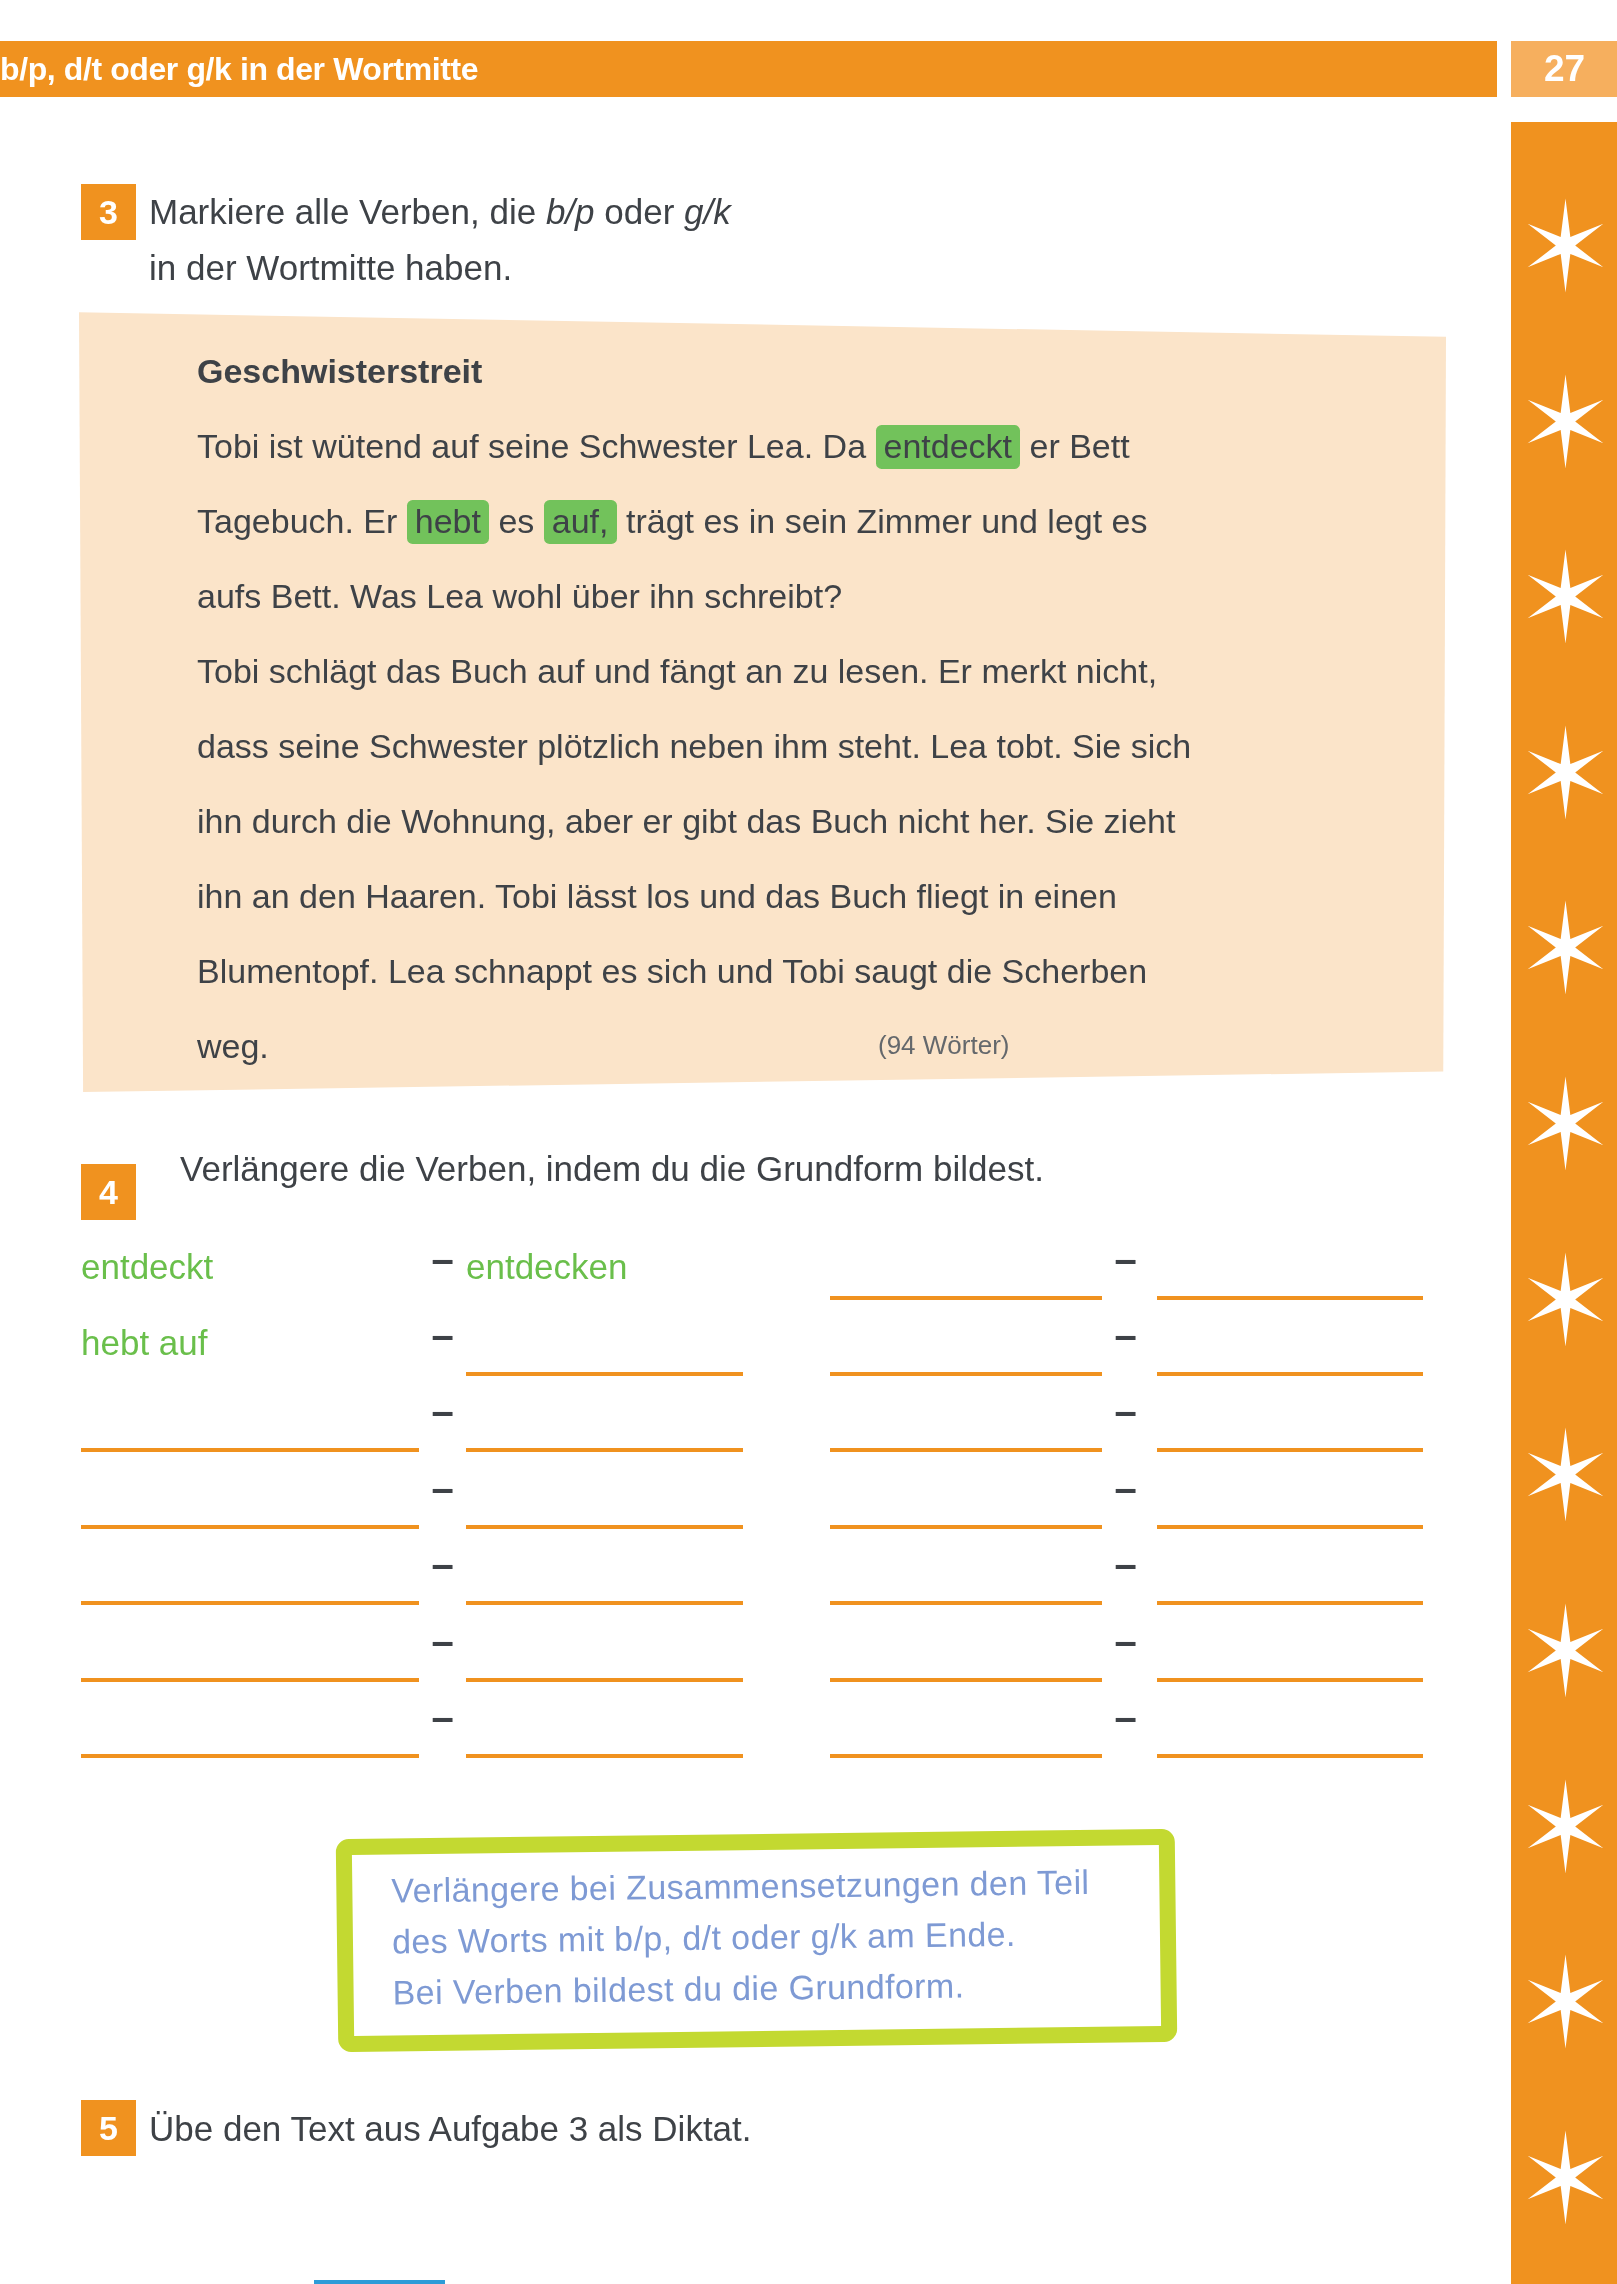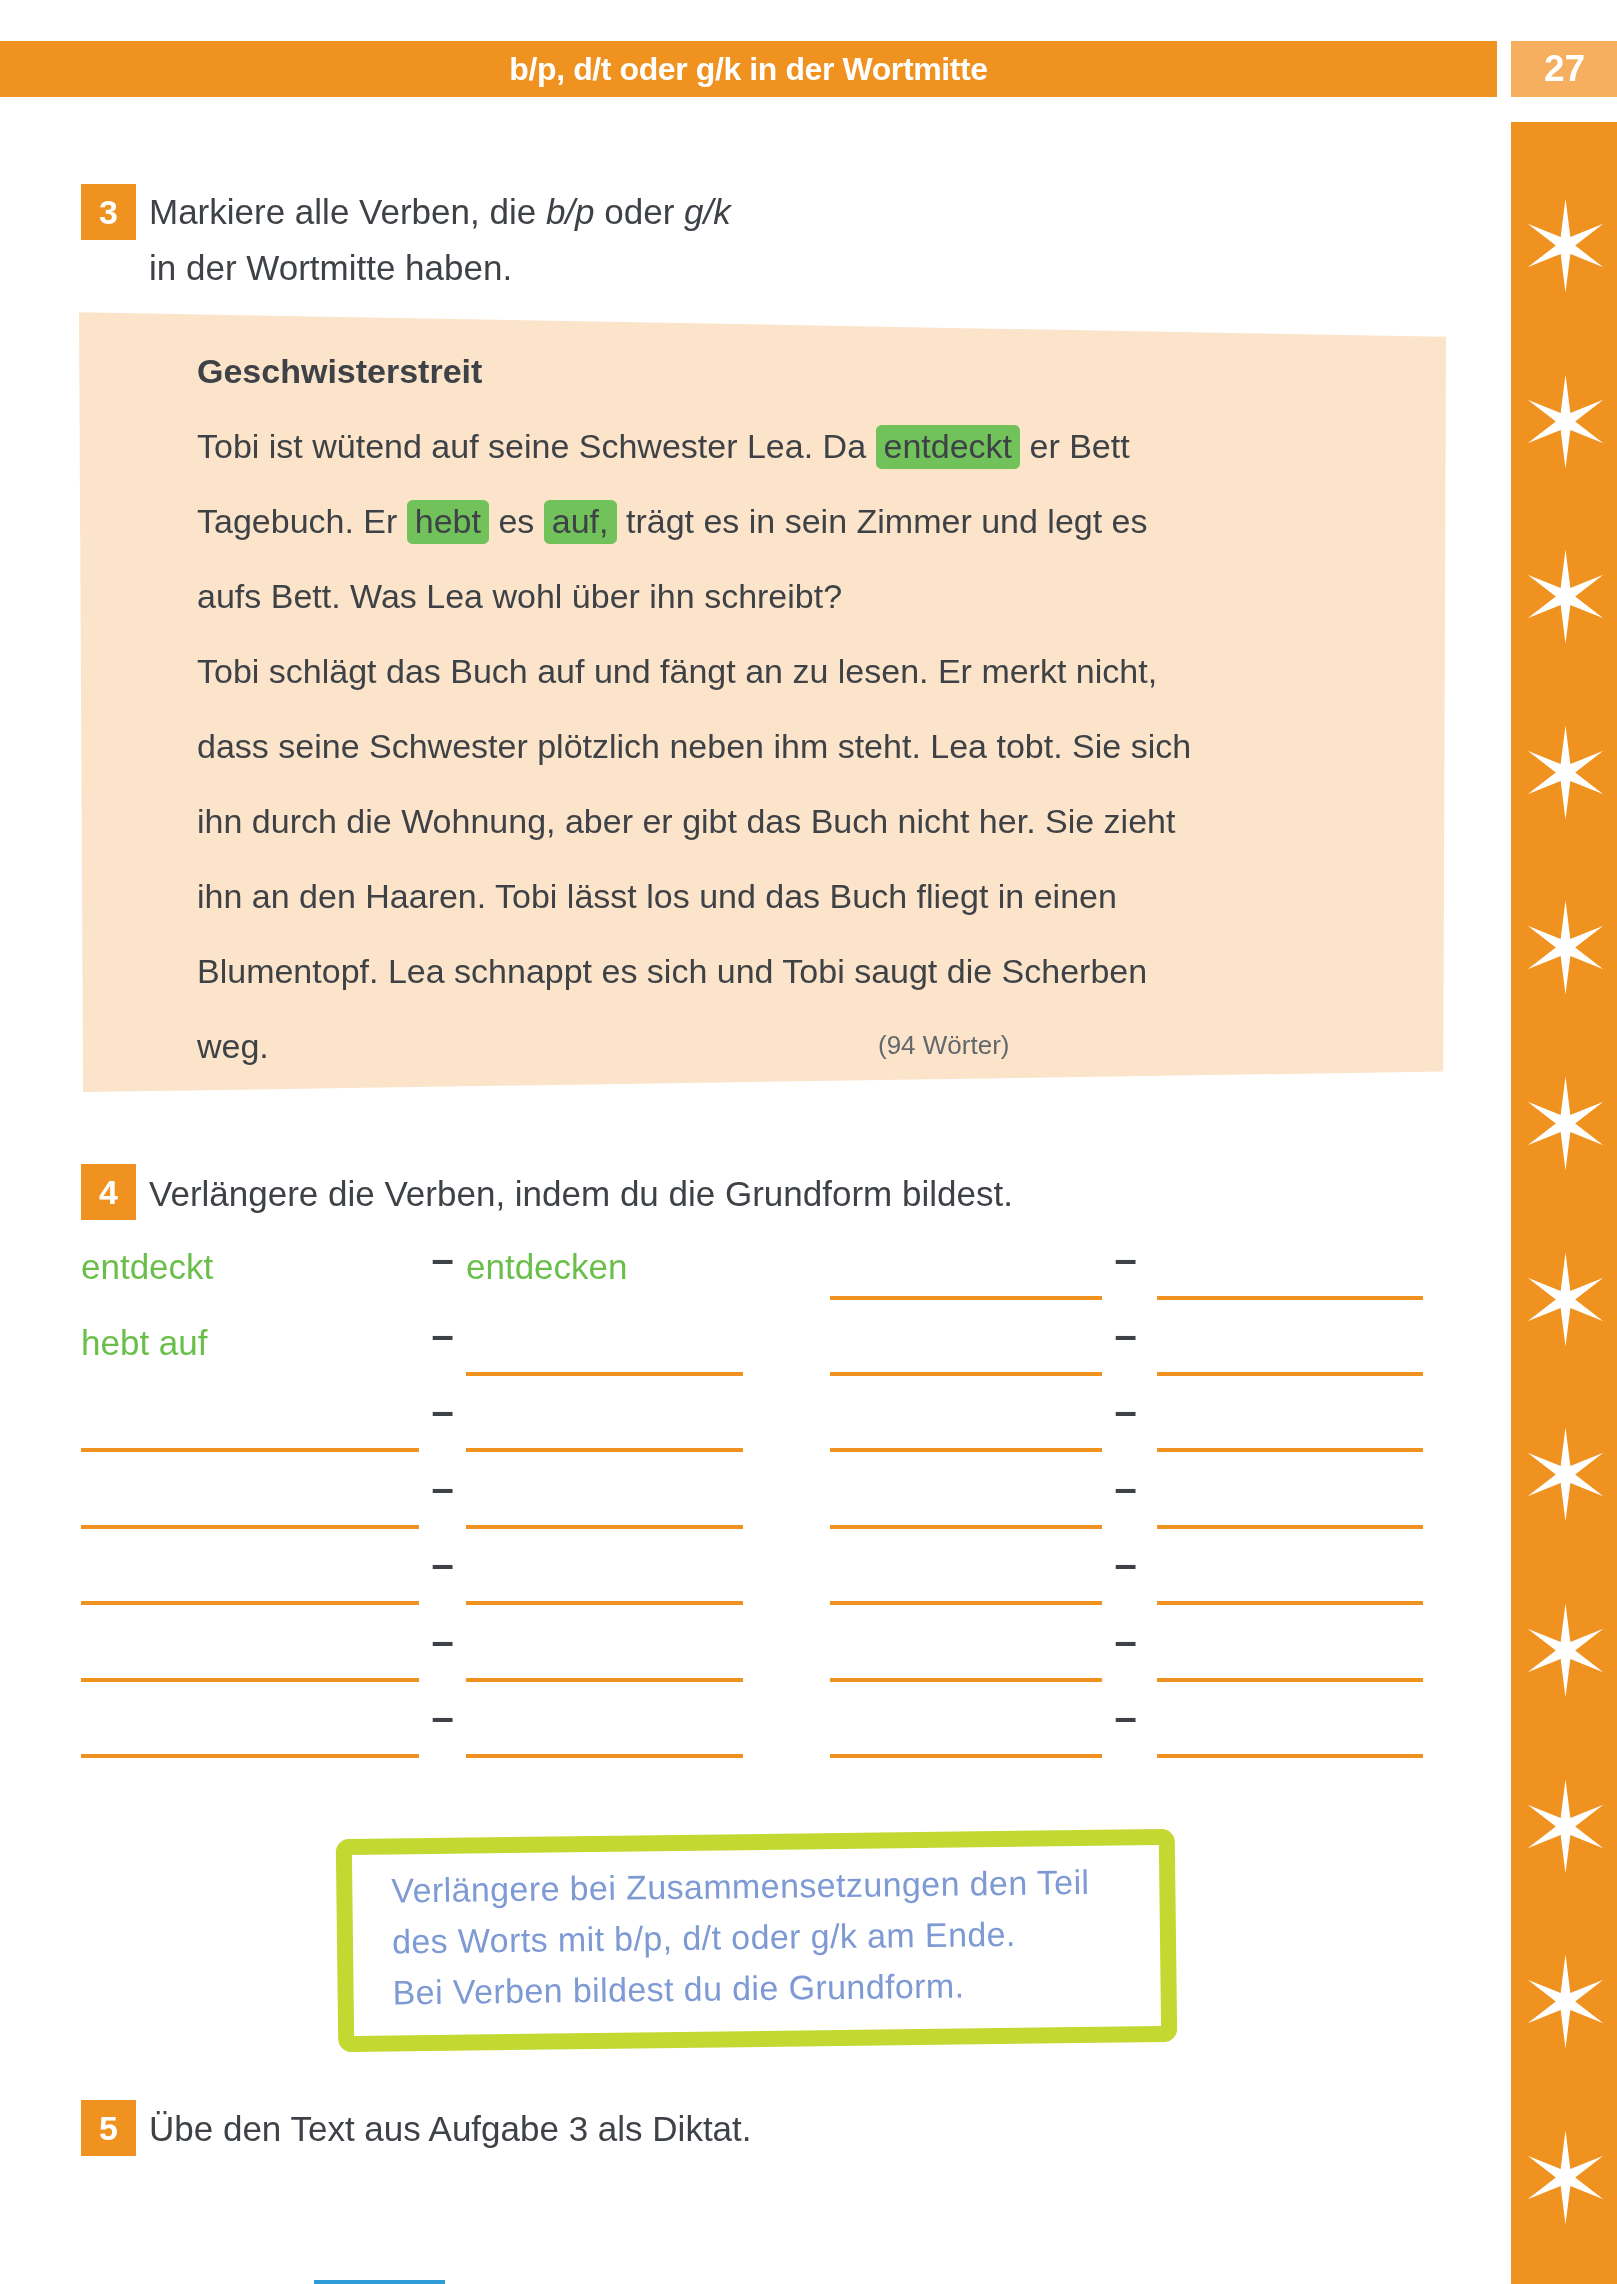--- a/index.html
+++ b/index.html
@@ -16,21 +16,21 @@
   }
   *{margin:0;padding:0;box-sizing:border-box;}
   html,body{background:#fff;}
   body{
     width:1618px;height:2284px;position:relative;overflow:hidden;
     font-family:"Liberation Sans","DejaVu Sans",sans-serif;color:var(--ink);
   }
   
   .topbar{
     position:absolute;left:0;top:41px;width:1497px;height:56px;
-    background:var(--orange);display:flex;align-items:center;justify-content:center;
+    background:var(--orange);display:flex;align-items:center;justify-content:flex-start;
   }
   .topbar .title{color:#fff;font-size:32px;font-weight:700;letter-spacing:-0.4px;}
   .pagenum{
     position:absolute;left:1511px;top:41px;width:107px;height:56px;
     background:var(--orange-light);display:flex;align-items:center;justify-content:center;
     color:#fff;font-size:37px;font-weight:700;
   }
   
   .sidebar{
     position:absolute;left:1511px;top:122px;width:107px;height:2162px;
@@ -190,21 +190,21 @@
   <div>ihn durch die Wohnung, aber er gibt das Buch nicht her. Sie zieht</div>
   <div>ihn an den Haaren. Tobi lässt los und das Buch fliegt in einen</div>
   <div>Blumentopf. Lea schnappt es sich und Tobi saugt die Scherben</div>
   <div>weg.</div>
   <span class="wcount">(94 Wörter)</span>
 </div>
 
 <div class="tasknum" style="left:81px;top:1164px;">
   <span>4</span>
 </div>
-<div class="taskline" style="top:1174px;">
+<div class="taskline" style="top:1149px;margin-left:31px;">
   <span>Verlängere die Verben, indem du die Grundform bildest.</span>
 </div>
 
 <div class="grow" style="top:1223px;">
   <div class="cell c1 gtext">
       <span>entdeckt</span>
     </div>
   <span class="dash d1">–</span>
   <div class="cell c2 gtext">
       <span>entdecken</span>

